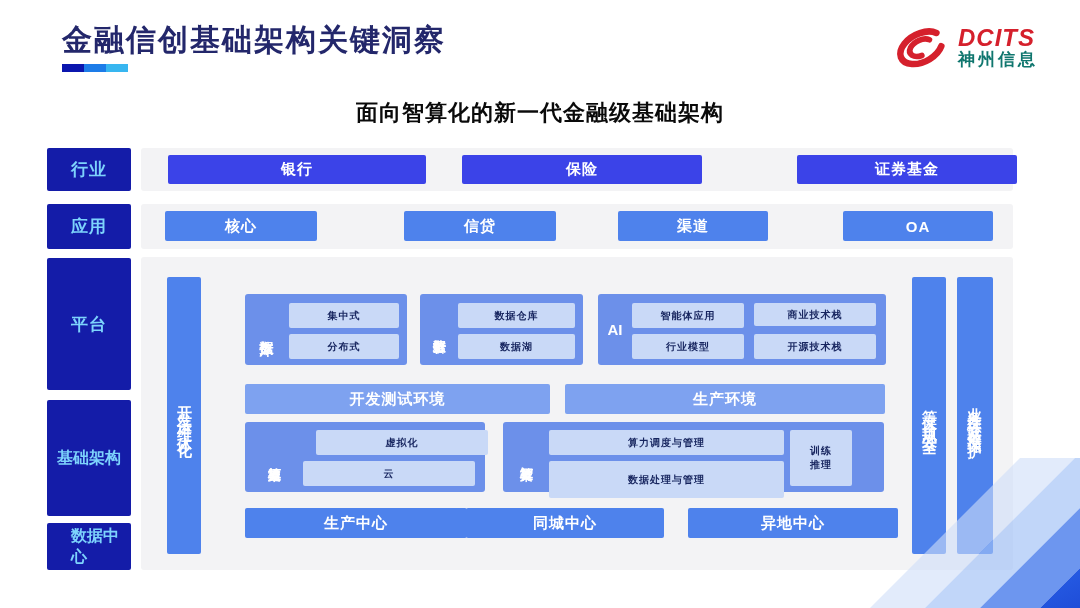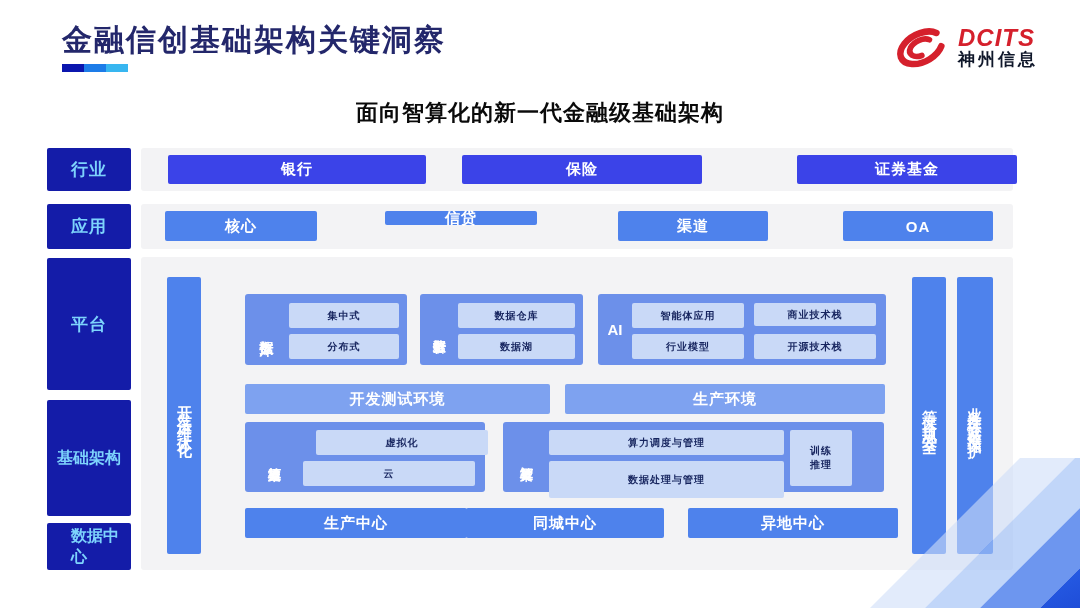--- a/index.html
+++ b/index.html
@@ -12,21 +12,21 @@
     left:62px;top:20px;font-size:30px;font-weight:bold;letter-spacing:2px;
     color:var(--title-navy,#23276B);
   }
   .underline{left:62px;top:64px;display:flex;height:8px;}
   .underline span{display:block;width:22px;height:8px;}
   .u1{background:var(--underline-a,#0B16AE);}
   .u2{background:var(--underline-b,#1D7CE8);}
   .u3{background:var(--underline-c,#38B6F0);}
   .logo{left:890px;top:18px;display:flex;align-items:center;gap:8px;}
   .logo-brand{font-size:24px;font-weight:bold;font-style:italic;color:var(--logo-red,#D5202C);letter-spacing:1px;line-height:1.05;}
-  .logo-company{font-size:17px;font-weight:bold;color:#0f172a;letter-spacing:3px;line-height:1.2;}
+  .logo-company{font-size:17px;font-weight:bold;color:#0f766e;letter-spacing:3px;line-height:1.2;}
   .subtitle{left:0;top:98px;width:1080px;text-align:center;font-size:22px;font-weight:bold;color:#0A0A0A;letter-spacing:1px;}
   .lbl{
     background:var(--label-navy,#141CA8);color:#7dd3fc;font-weight:bold;font-size:17px;
     display:flex;align-items:center;justify-content:center;letter-spacing:1px;border-radius:2px;
   }
   .lbl.small{font-size:16px;letter-spacing:0;}
   .strip{background:var(--strip-gray,#F3F3F5);border-radius:3px;}
   .btn1{background:var(--primary-blue,#3B43E8);}
   .btn2{background:var(--mid-blue,#4E82EC);}
   .btn1,.btn2,.envbar{
@@ -90,21 +90,21 @@
 
   <div class="abs strip" style="left:141px;top:148px;width:872px;height:43px;"></div>
   <div class="abs strip" style="left:141px;top:204px;width:872px;height:45px;"></div>
   <div class="abs strip" style="left:141px;top:257px;width:872px;height:313px;"></div>
 
   <div class="abs btn1" style="left:168px;top:155px;width:258px;height:29px;">银行</div>
   <div class="abs btn1" style="left:462px;top:155px;width:240px;height:29px;">保险</div>
   <div class="abs btn1" style="left:773px;top:155px;width:220px;height:29px;margin-left:24px;">证券基金</div>
 
   <div class="abs btn2" style="left:165px;top:211px;width:152px;height:30px;">核心</div>
-  <div class="abs btn2" style="left:385px;top:211px;width:152px;height:14px;">信贷</div>
+  <div class="abs btn2" style="left:404px;top:211px;width:152px;height:30px;">信贷</div>
   <div class="abs btn2" style="left:618px;top:211px;width:150px;height:30px;">渠道</div>
   <div class="abs btn2" style="left:843px;top:211px;width:150px;height:30px;">OA</div>
 
   <div class="abs vbar" style="left:167px;top:277px;width:34px;height:277px;">
     <span class="vtext" style="letter-spacing:6px;">开发运维一体化</span>
   </div>
 
   <div class="abs group" style="left:245px;top:294px;width:162px;height:71px;">
     <div class="glabel" style="left:0;width:44px;font-size:14px;">
       <span class="vtext">数据库</span>

